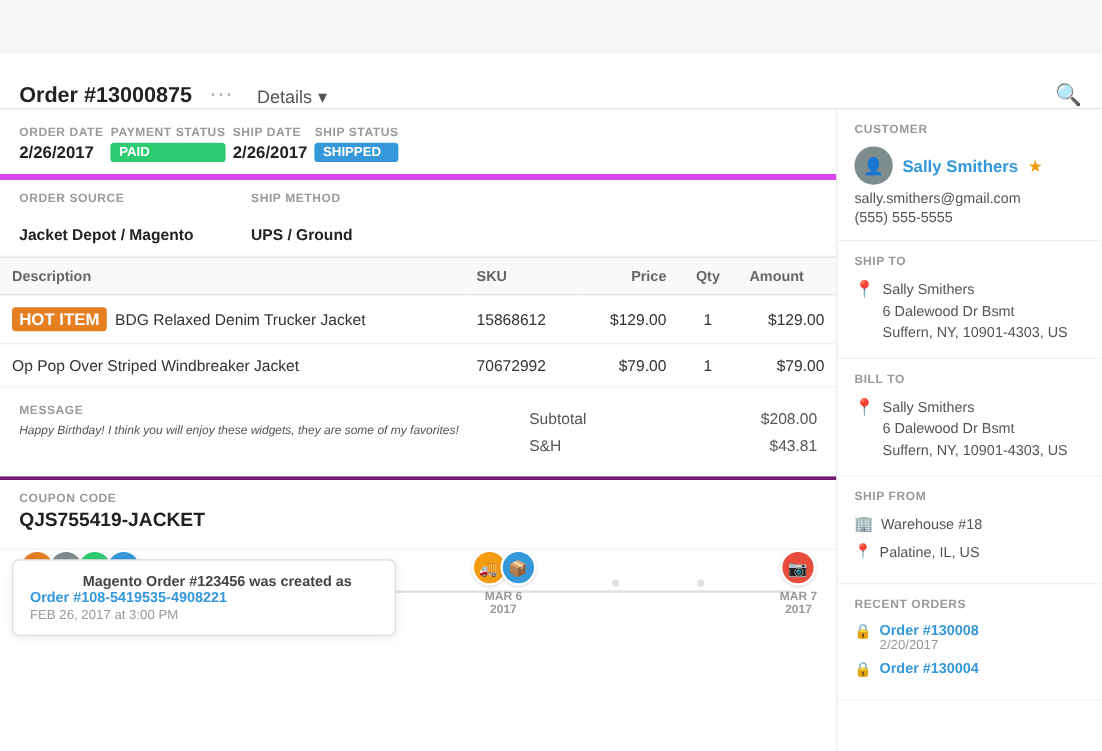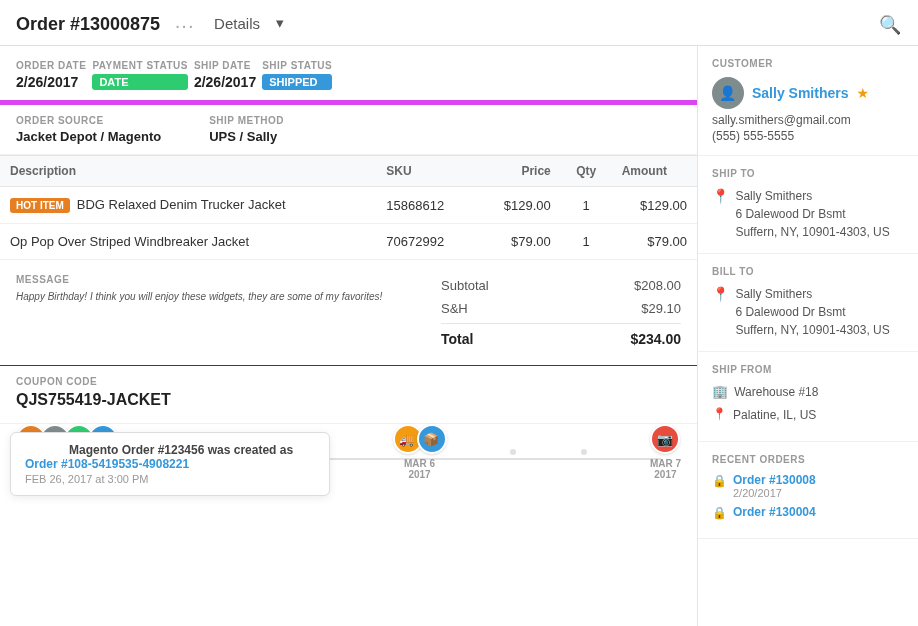--- a/index.html
+++ b/index.html
@@ -1,53 +1,53 @@
 <!DOCTYPE html>
 <html><head>
   <meta charset="utf-8">
   <style>
     * { box-sizing: border-box; margin: 0; padding: 0; }
     body { font-family: -apple-system, BlinkMacSystemFont, 'Segoe UI', sans-serif; font-size: 13px; background: #f5f6f8; color: #333; }
 
     
-    .header { display: flex; align-items: flex-start; background: #fff; border-bottom: 1px solid #e0e0e0; padding: 14px 16px; height: 46px; }
+    .header { display: flex; align-items: flex-end; background: #fff; border-bottom: 1px solid #e0e0e0; padding: 0 16px; height: 46px; margin-top: 45px; }
     .header-title { font-size: 18px; font-weight: 700; color: #222; flex: 0 0 auto; }
     .header-dots { margin-left: 14px; font-size: 20px; color: #aaa; cursor: pointer; }
-    .header-details { margin-left: 20px; font-size: 15px; color: #555; display: flex; align-items: center; gap: 16px; cursor: pointer; }
+    .header-details { margin-left: 20px; font-size: 15px; color: #555; display: flex; align-items: center; gap: 5px; cursor: pointer; }
     .header-search { margin-left: auto; color: #aaa; font-size: 18px; cursor: pointer; }
 
     
     .main-layout { display: flex; height: calc(626px - 46px); overflow: hidden; }
     .left-panel { flex: 1; overflow-y: auto; background: #fff; border-right: 1px solid #e5e5e5; }
     .right-panel { width: 220px; background: #fff; overflow-y: auto; flex-shrink: 0; }
 
     
     .info-bar { display: flex; padding: 14px 16px 10px; border-bottom: 5px solid #d946ef; gap: 6px; flex-wrap: wrap; }
     .info-item { display: flex; flex-direction: column; gap: 3px; }
     .info-label { font-size: 10px; color: #999; text-transform: uppercase; letter-spacing: 0.5px; font-weight: 600; }
     .info-value { font-size: 14px; font-weight: 700; color: #222; }
     .badge-paid { background: #2ecc71; color: #fff; padding: 2px 7px; border-radius: 3px; font-size: 11px; font-weight: 700; display: inline-block; }
     .badge-shipped { background: #3498db; color: #fff; padding: 2px 7px; border-radius: 3px; font-size: 11px; font-weight: 700; display: inline-block; }
 
     
     .source-bar { display: flex; padding: 10px 16px; border-bottom: 1px solid #f0f0f0; gap: 48px; }
-    .source-item { display: flex; flex-direction: column; gap: 3px; }
+    .source-item { display: flex; flex-direction: column; gap: 17px; }
 
     
     .order-table { width: 100%; border-collapse: collapse; }
     .order-table thead tr { background: #f8f9fa; }
     .order-table th { text-align: left; padding: 8px 10px; font-size: 12px; color: #666; font-weight: 600; border-bottom: 1px solid #e5e5e5; border-top: 1px solid #e5e5e5; }
     .order-table td { padding: 10px 10px; font-size: 13px; color: #333; border-bottom: 1px solid #f0f0f0; }
     .order-table th:last-child, .order-table td:last-child { text-align: left; }
     .order-table th:nth-child(3), .order-table td:nth-child(3) { text-align: right; }
     .order-table th:nth-child(4), .order-table td:nth-child(4) { text-align: center; }
-    .hot-item-badge { background: #e67e22; color: #fff; padding: 2px 6px; border-radius: 3px; font-size: 10px; font-weight: 700; margin-right: 7px; display: inline-block; }
-
-    
-    .bottom-section { display: flex; padding: 14px 16px; gap: 16px; border-bottom: 1px solid #701a75; }
+    .hot-item-badge { background: #e67e22; color: #fff; padding: 2px 6px; border-radius: 3px; font-size: 14px; font-weight: 700; margin-right: 7px; display: inline-block; }
+
+    
+    .bottom-section { display: flex; padding: 14px 16px; gap: 16px; border-bottom: 3px solid #701a75; }
     .message-section { flex: 1; }
     .summary-section { width: 240px; flex-shrink: 0; }
     .summary-row { display: flex; justify-content: space-between; padding: 4px 0; font-size: 13px; color: #555; }
     .summary-row.total { font-weight: 700; color: #222; font-size: 14px; border-top: 1px solid #e5e5e5; padding-top: 7px; margin-top: 3px; }
     .discount-val { color: #e74c3c; }
 
     
     .coupon-section { padding: 10px 16px 14px; }
 
     
@@ -109,40 +109,40 @@
 
   <div class="left-panel">
 
     <div class="info-bar">
       <div class="info-item">
         <span class="info-label">ORDER DATE</span>
         <span class="info-value">2/26/2017</span>
       </div>
       <div class="info-item">
         <span class="info-label">PAYMENT STATUS</span>
-        <span class="badge-paid">DATE</span>
+        <span class="badge-paid">PAID</span>
       </div>
       <div class="info-item">
         <span class="info-label">SHIP DATE</span>
         <span class="info-value">2/26/2017</span>
       </div>
       <div class="info-item">
         <span class="info-label">SHIP STATUS</span>
         <span class="badge-shipped">SHIPPED</span>
       </div>
     </div>
 
     <div class="source-bar">
       <div class="source-item">
         <span class="info-label">ORDER SOURCE</span>
         <span class="info-value" style="font-size:13px;font-weight:700;">Jacket Depot / Magento</span>
       </div>
       <div class="source-item">
         <span class="info-label">SHIP METHOD</span>
-        <span class="info-value" style="font-size:13px;font-weight:700;">UPS / Sally</span>
+        <span class="info-value" style="font-size:13px;font-weight:700;">UPS / Ground</span>
       </div>
     </div>
 
     <table class="order-table">
       <thead>
         <tr>
           <th>Description</th>
           <th>SKU</th>
           <th>Price</th>
           <th>Qty</th>
@@ -173,25 +173,21 @@
         <div class="info-label">MESSAGE</div>
         <div style="margin-top:6px;font-style:italic;color:#555;font-size:10px;">Happy Birthday! I think you will enjoy these widgets, they are some of my favorites!</div>
       </div>
       <div class="summary-section">
         <div class="summary-row">
           <span>Subtotal</span>
           <span>$208.00</span>
         </div>
         <div class="summary-row">
           <span>S&amp;H</span>
-          <span>$29.10</span>
-        </div>
-        <div class="summary-row total">
-          <span>Total</span>
-          <span>$234.00</span>
+          <span>$43.81</span>
         </div>
       </div>
     </div>
 
     <div class="coupon-section">
       <div class="info-label">COUPON CODE</div>
       <div style="font-size:16px;font-weight:800;color:#222;margin-top:4px;">QJS755419-JACKET</div>
     </div>
 
     <div class="timeline-area">

